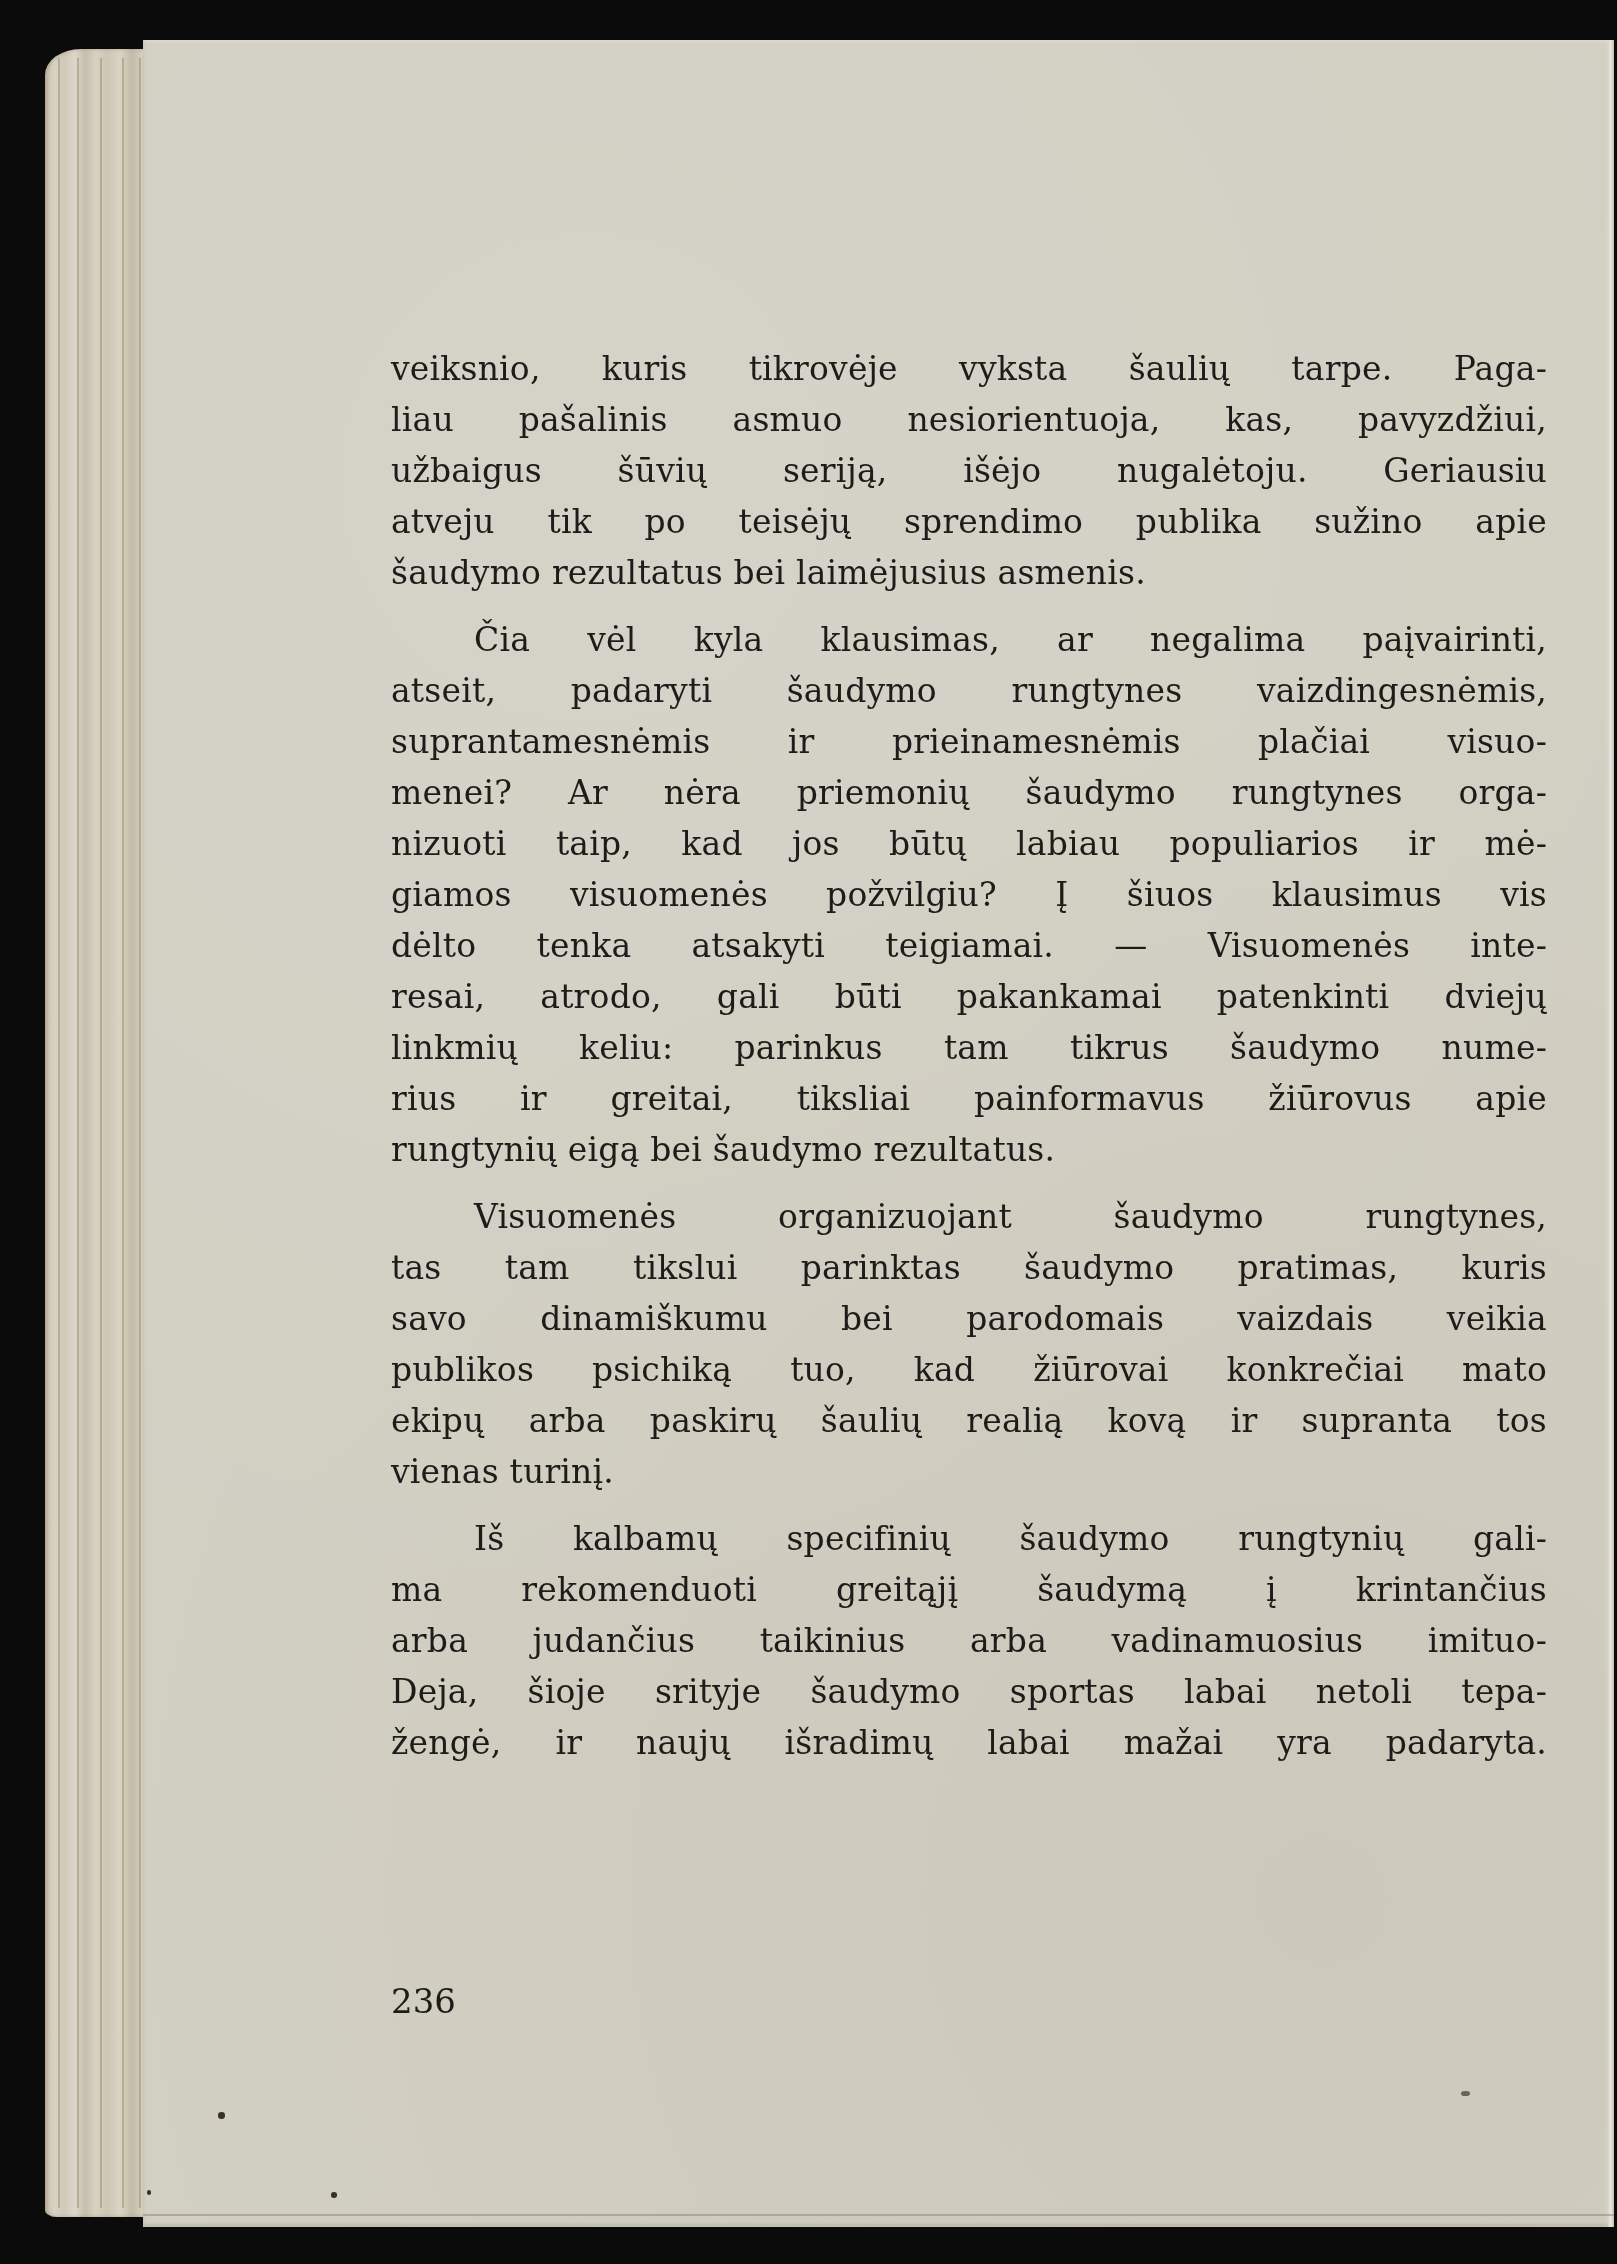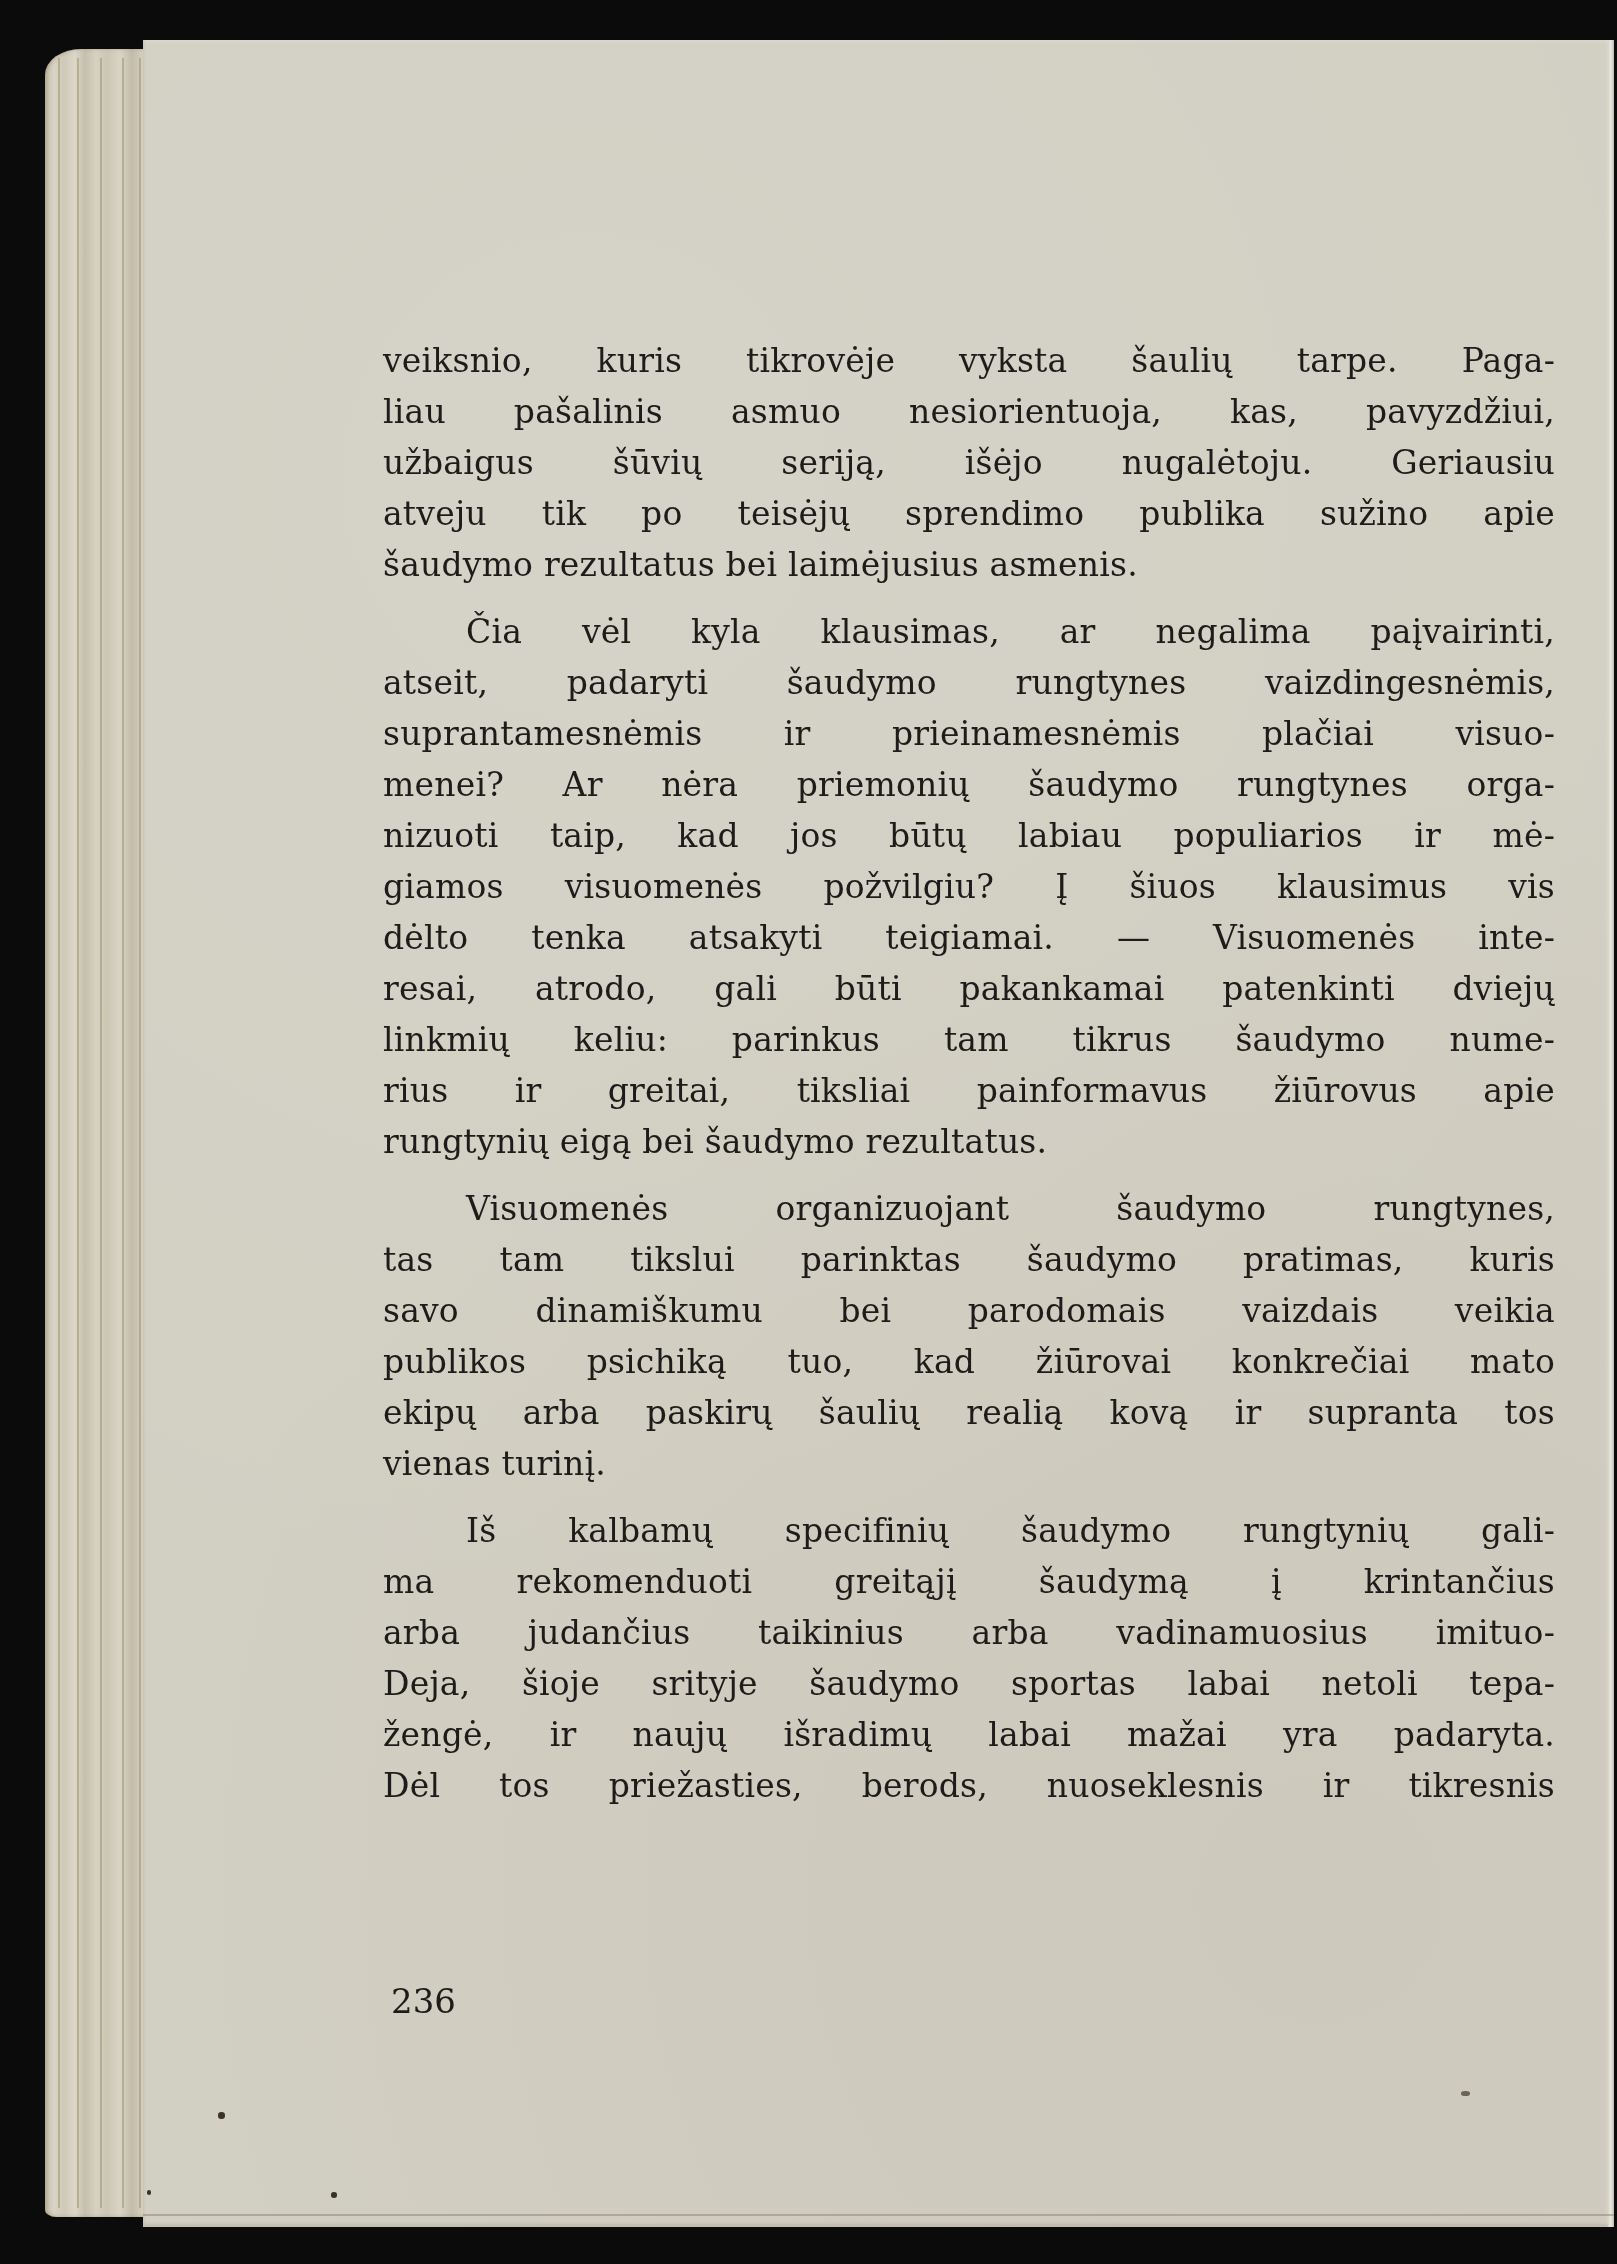--- a/index.html
+++ b/index.html
@@ -70,21 +70,21 @@
       left: 240px;
       top: 295px;
       width: 1172px;
       color: #1e1c1a;
       font-family: "DejaVu Serif", "Liberation Serif", serif;
       font-size: 33px;
       line-height: 51px;
       letter-spacing: 0.2px;
     }
     .para {
-      margin: 0;
+      margin: 8px;
       text-align: justify;
       text-align-last: justify;
     }
     .para .line {
       display: block;
       text-align: justify;
       text-align-last: justify;
       white-space: nowrap;
       height: 51px;
     }
@@ -155,21 +155,20 @@
         <span class="line">publikos psichiką tuo, kad žiūrovai konkrečiai mato</span>
         <span class="line">ekipų arba paskirų šaulių realią kovą ir supranta tos</span>
         <span class="line last">vienas turinį.</span>
       </p>
       <p class="para">
         <span class="line indent">Iš kalbamų specifinių šaudymo rungtynių gali-</span>
         <span class="line">ma rekomenduoti greitąjį šaudymą į krintančius</span>
         <span class="line">arba judančius taikinius arba vadinamuosius imituo-</span>
         <span class="line">Deja, šioje srityje šaudymo sportas labai netoli tepa-</span>
         <span class="line">žengė, ir naujų išradimų labai mažai yra padaryta.</span>
-        <span class="line">Dėl tos priežasties, berods, nuoseklesnis ir tikresnis</span>
       </p>
     </div>
 
   <div class="page-number">236</div>
 
   <div class="speck" style="left:75px;top:2072px;width:6.6px;height:6.6px"></div>
   <div class="speck" style="left:188px;top:2152px;width:5.6px;height:5.6px"></div>
   <div class="speck" style="left:3.8px;top:2150px;width:4.7px;height:4.7px"></div>
   <div class="speck" style="left:1318px;top:2051px;width:8.5px;height:4.7px;background:#6a645a"></div>
 </div>

